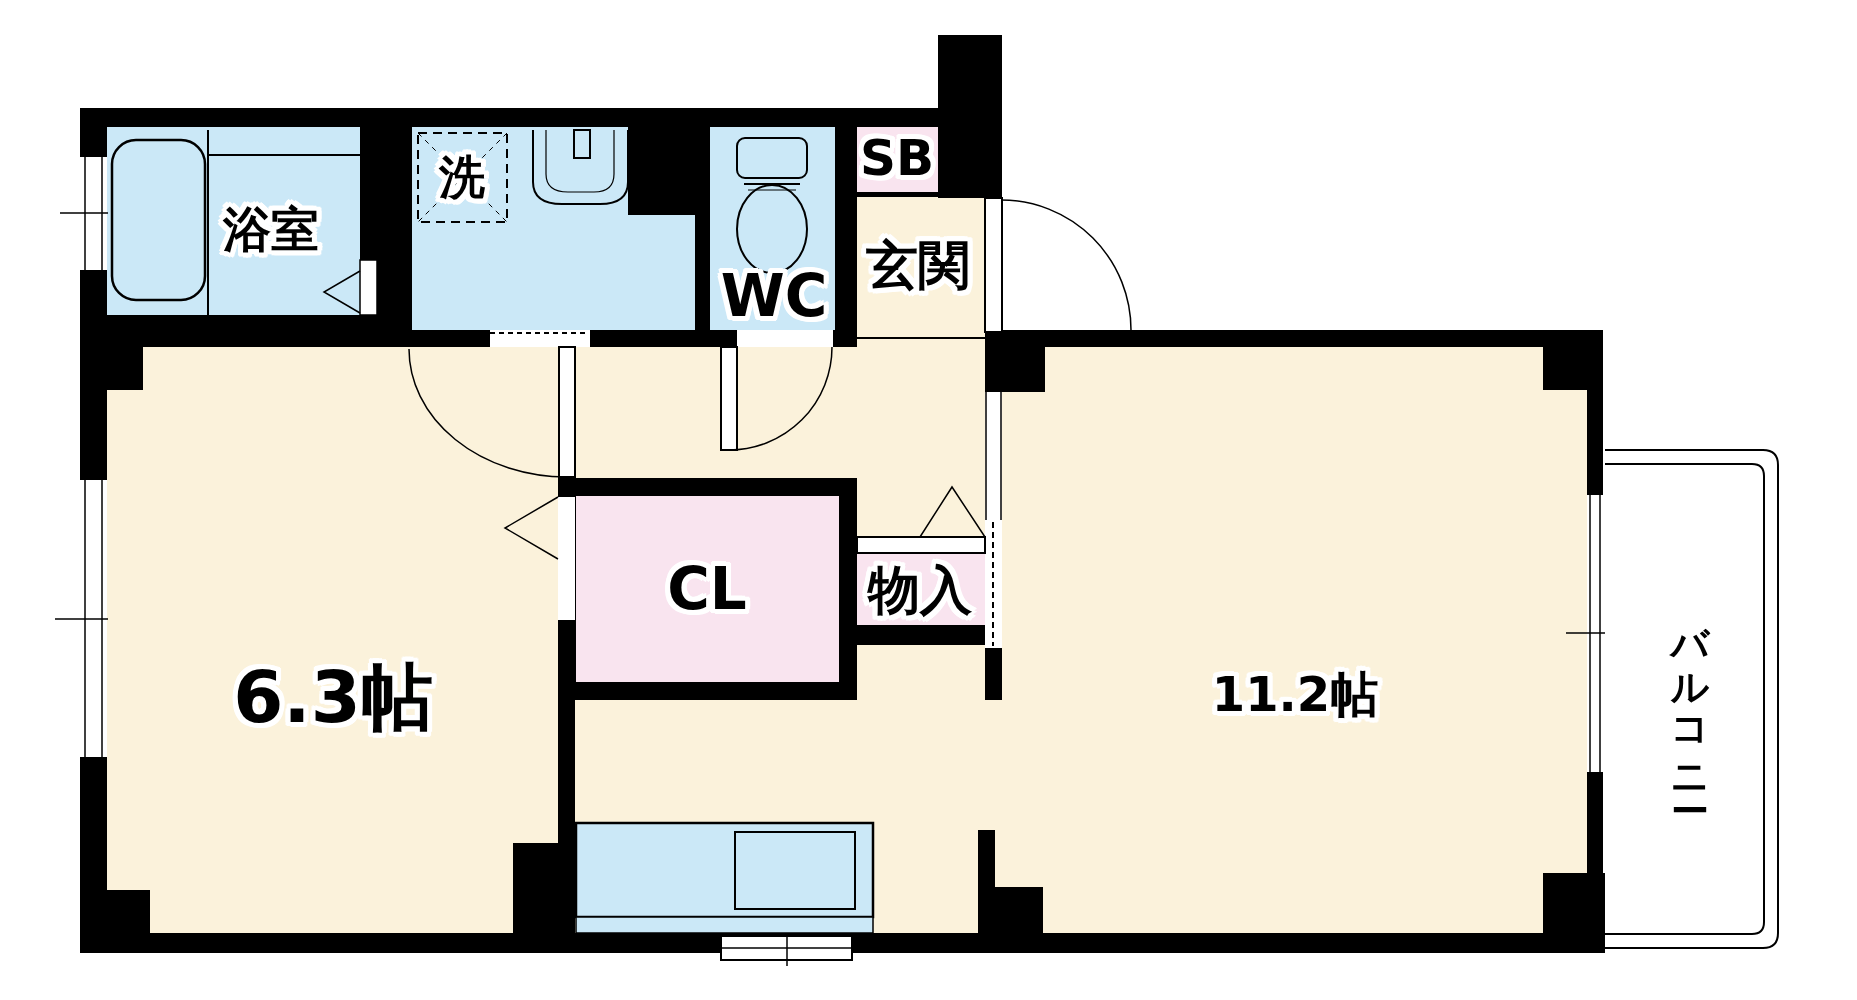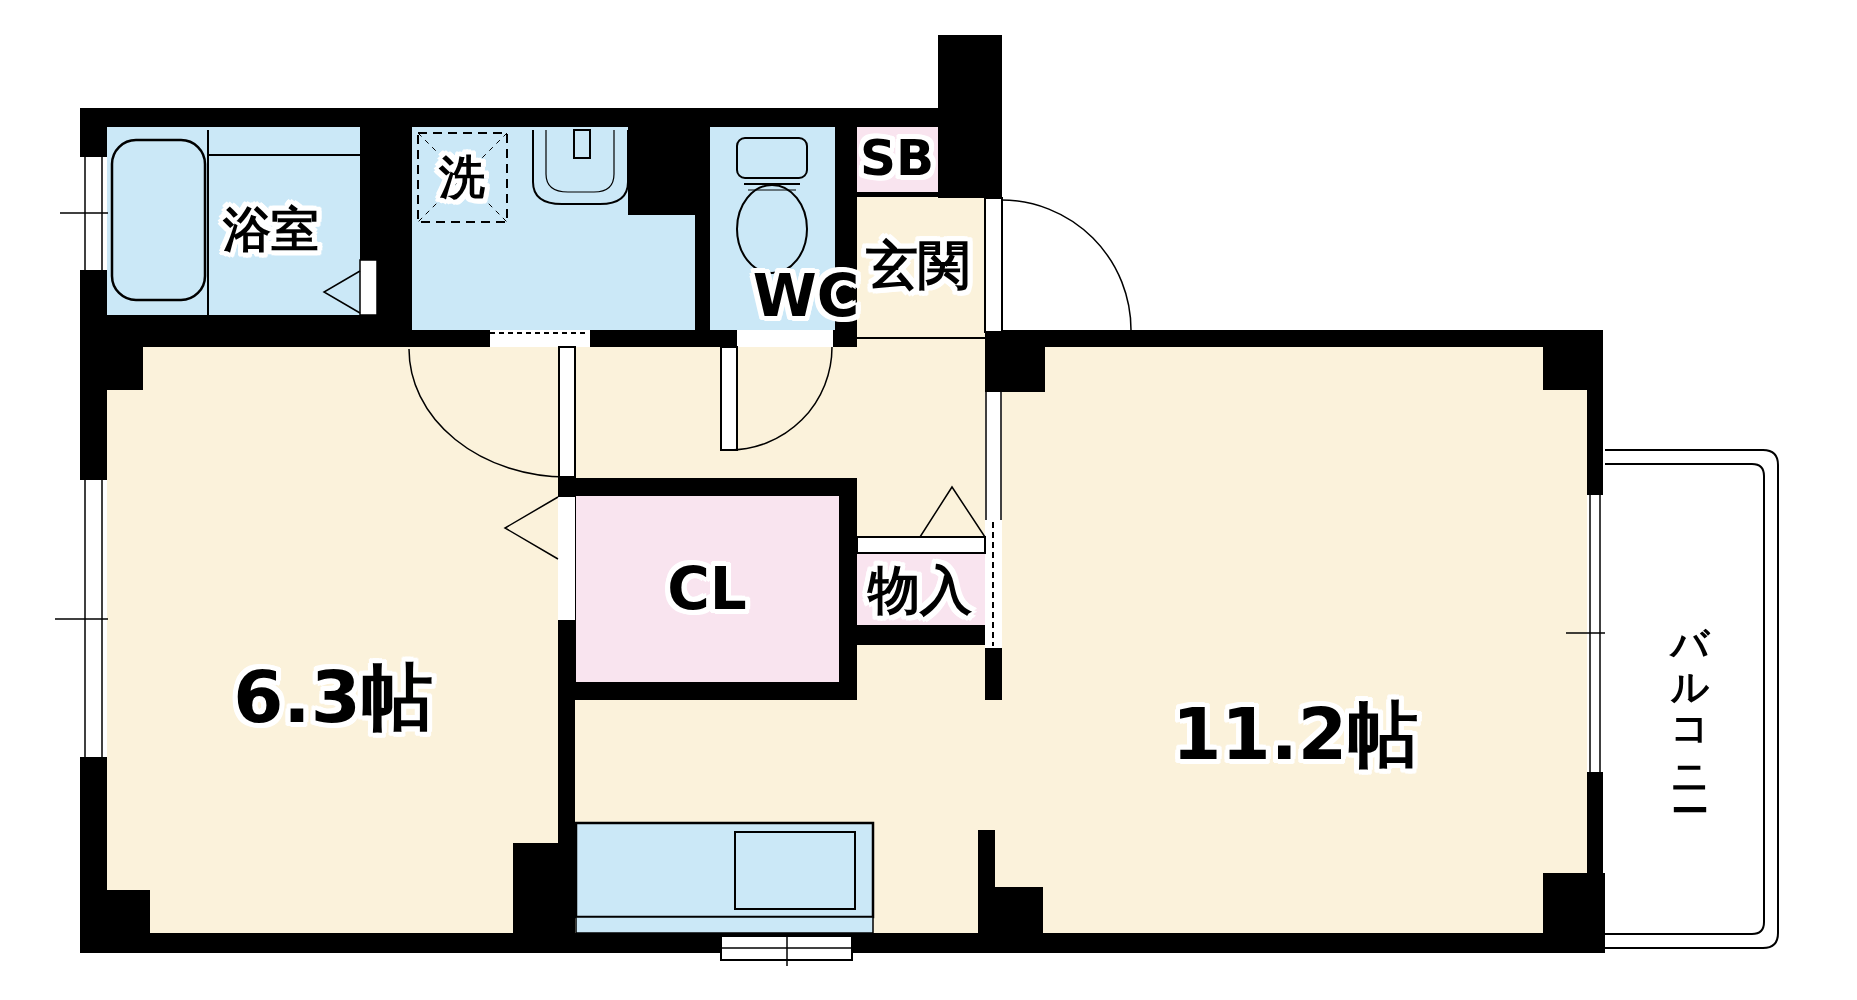--- a/index.html
+++ b/index.html
@@ -158,21 +158,21 @@
       </g>
       <g stroke-width="2">
         <path d="M1605,450 H1763 Q1778,450 1778,465 V933 Q1778,948 1763,948 H1605"></path>
         <path d="M1605,464 H1752 Q1764,464 1764,476 V922 Q1764,934 1752,934 H1605"></path>
       </g>
     </g>
   </svg>
 
   <div class="lbl" style="left:271px;top:233px;font-size:48px;font-family:Liberation Mono, monospace;">浴室</div>
   <div class="lbl" style="left:462px;top:177px;font-size:46px;">洗</div>
-  <div class="lbl" style="left:774px;top:296px;font-size:58px;margin-left:32px;">WC</div>
+  <div class="lbl" style="left:774px;top:296px;font-size:58px;">WC</div>
   <div class="lbl" style="left:897px;top:158px;font-size:50px;">SB</div>
   <div class="lbl" style="left:918px;top:265px;font-size:52px;">玄関</div>
   <div class="lbl" style="left:333px;top:697px;font-size:72px;">6.3帖</div>
   <div class="lbl" style="left:707px;top:589px;font-size:58px;">CL</div>
   <div class="lbl" style="left:920px;top:590px;font-size:52px;">物入</div>
-  <div class="lbl" style="left:1295px;top:694px;font-size:71px;margin-top:40px;">11.2帖</div>
+  <div class="lbl" style="left:1295px;top:694px;font-size:48px;">11.2帖</div>
   <div class="lbl v" style="left:1690px;top:697px;font-size:38px;font-weight:600;text-shadow:none;">バルコニー</div>
 </div>
 
 </body></html>

